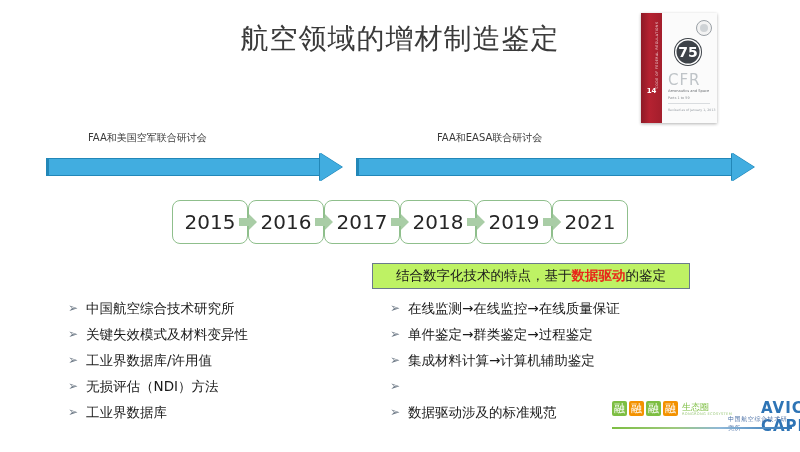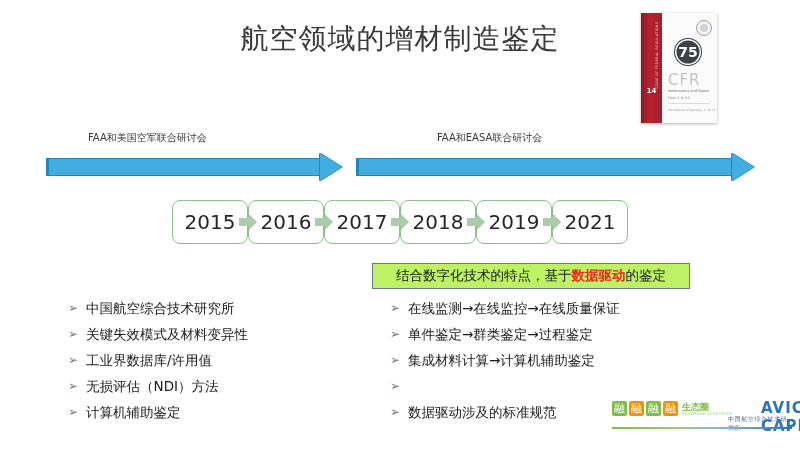--- a/index.html
+++ b/index.html
@@ -175,21 +175,21 @@
     position:absolute;left:0;top:2px;display:flex;gap:2px;
   }
   .logo-rong .ch{
     width:15px;height:15px;border-radius:2px;
     background:#7DBE42;color:#fff;font-size:11px;
     display:flex;align-items:center;justify-content:center;
   }
   .logo-rong .ch.alt{background:#F39200;}
   .logo-eco{
     position:absolute;left:70px;top:2px;
-    font-size:9px;color:#7DBE42;font-weight:bold;letter-spacing:0;
+    font-size:9px;color:#7DBE42;font-weight:normal;letter-spacing:0;
   }
   .logo-eco-en{
     position:absolute;left:70px;top:13px;
     font-size:3.6px;color:#9ec97e;letter-spacing:.3px;
   }
   .logo-avic{
     position:absolute;left:116px;top:0px;
     font-size:15px;color:#2E74B5;font-weight:bold;letter-spacing:1px;margin-left:33px;
   }
   .logo-avic-cn{
@@ -282,21 +282,21 @@
     <div class="bullet">
       <span class="mark">➢</span>
       <span>工业界数据库/许用值</span>
     </div>
     <div class="bullet">
       <span class="mark">➢</span>
       <span>无损评估（NDI）方法</span>
     </div>
     <div class="bullet">
       <span class="mark">➢</span>
-      <span>计算机辅助鉴定</span>
+      <span>工业界数据库</span>
     </div>
   </div>
 
   <div class="bullets" id="bullets-right">
     <div class="bullet">
       <span class="mark">➢</span>
       <span>在线监测→在线监控→在线质量保证</span>
     </div>
     <div class="bullet">
       <span class="mark">➢</span>

